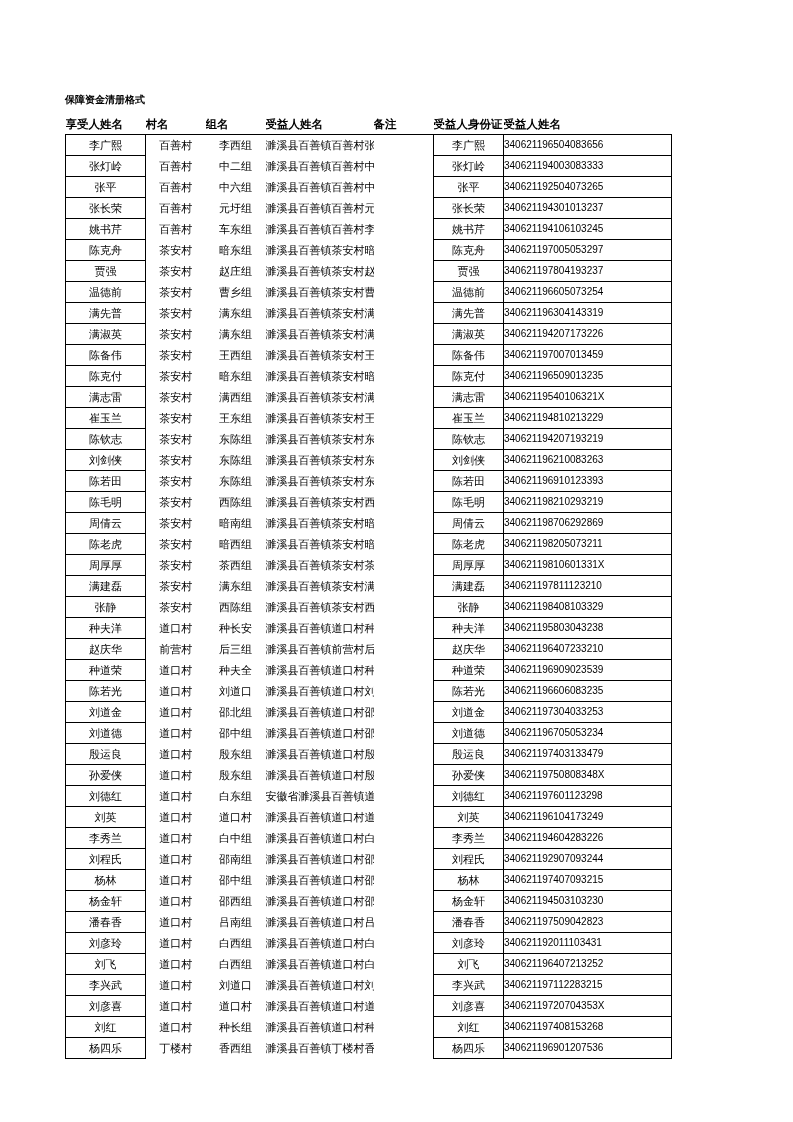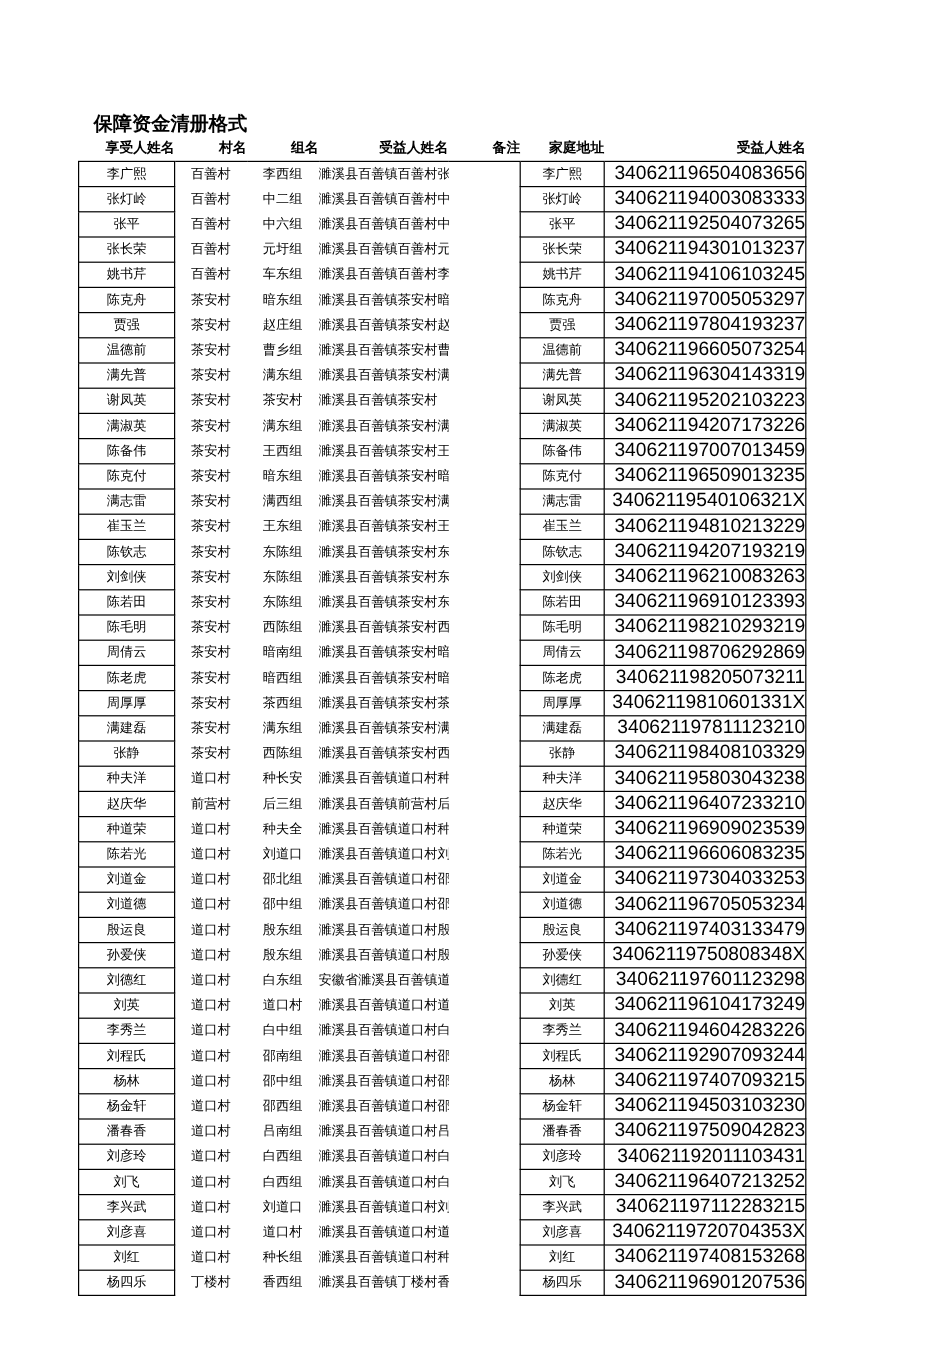--- a/index.html
+++ b/index.html
@@ -17,23 +17,23 @@
   }
   .page {
     position: absolute;
     left: 0;
     top: 0;
     width: 793px;
     height: 1122px;
   }
   .doc-title {
     position: absolute;
-    left: 78px;
+    left: 65px;
     top: 93px;
-    font-size: 16px;
+    font-size: 10px;
     font-weight: bold;
     letter-spacing: 0px;
     white-space: nowrap;
   }
   .table-wrap {
     position: absolute;
     left: 65px;
     top: 115px;
     width: 606px;
   }
@@ -47,21 +47,21 @@
     padding: 0;
     margin: 0;
     height: 20px;
     line-height: 20px;
     overflow: hidden;
     white-space: nowrap;
     font-weight: normal;
   }
   
   tr.head td {
-    text-align: right;
+    text-align: left;
     font-size: 11.5px;
     font-weight: bold;
     border-bottom: 1.2px solid #000;
     height: 19px;
     line-height: 19px;
   }
   
   col.c-name   { width: 80px; }
   col.c-vill   { width: 60px; }
   col.c-group  { width: 60px; }
@@ -86,22 +86,22 @@
   td.note {
     text-align: center;
     border: none;
   }
   td.bname {
     border: 1px solid #000;
     text-align: center;
   }
   td.idno {
     border: 1px solid #000;
-    text-align: right;
-    font-size: 16px;
+    text-align: left;
+    font-size: 10px;
   }
 </style>
 </head>
 <body>
 
 <div class="page">
 
   <div class="doc-title">保障资金清册格式</div>
 
   <div class="table-wrap">
@@ -115,21 +115,21 @@
         <col class="c-bname">
         <col class="c-id">
       </colgroup>
       <thead>
         <tr class="head">
           <td>享受人姓名</td>
           <td>村名</td>
           <td>组名</td>
           <td>受益人姓名</td>
           <td>备注</td>
-          <td>家庭地址</td>
+          <td>受益人身份证</td>
           <td>受益人姓名</td>
         </tr>
       </thead>
       <tbody id="tbody">
           <tr>
             <td class="name">李广熙</td>
             <td class="vill">百善村</td>
             <td class="group">李西组</td>
             <td class="addr">濉溪县百善镇百善村张庄村</td>
             <td class="note"></td>
@@ -200,29 +200,20 @@
             <td class="idno">340621196605073254</td>
           </tr>
           <tr>
             <td class="name">满先普</td>
             <td class="vill">茶安村</td>
             <td class="group">满东组</td>
             <td class="addr">濉溪县百善镇茶安村满东</td>
             <td class="note"></td>
             <td class="bname">满先普</td>
             <td class="idno">340621196304143319</td>
-          </tr>
-          <tr>
-            <td class="name">谢凤英</td>
-            <td class="vill">茶安村</td>
-            <td class="group">茶安村</td>
-            <td class="addr">濉溪县百善镇茶安村</td>
-            <td class="note"></td>
-            <td class="bname">谢凤英</td>
-            <td class="idno">340621195202103223</td>
           </tr>
           <tr>
             <td class="name">满淑英</td>
             <td class="vill">茶安村</td>
             <td class="group">满东组</td>
             <td class="addr">濉溪县百善镇茶安村满东</td>
             <td class="note"></td>
             <td class="bname">满淑英</td>
             <td class="idno">340621194207173226</td>
           </tr>

